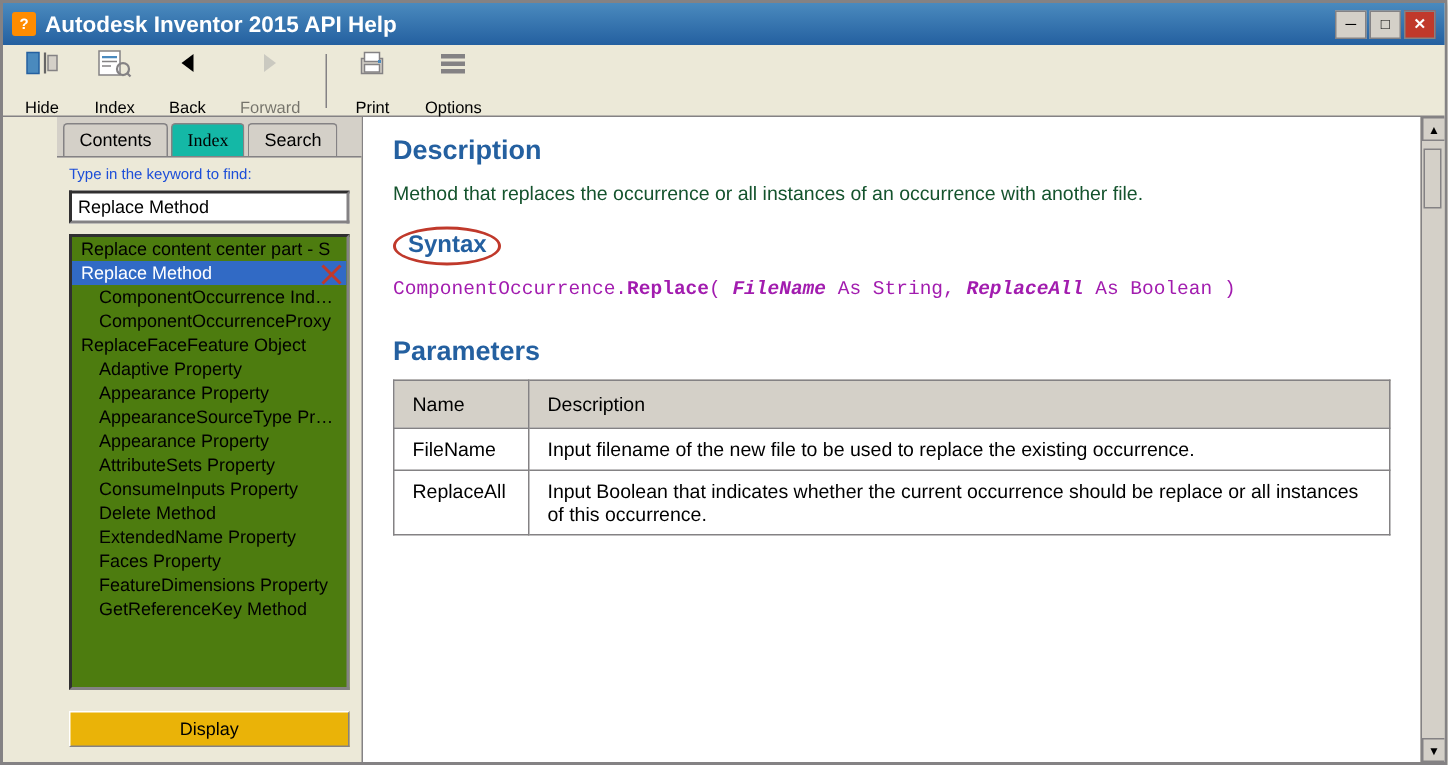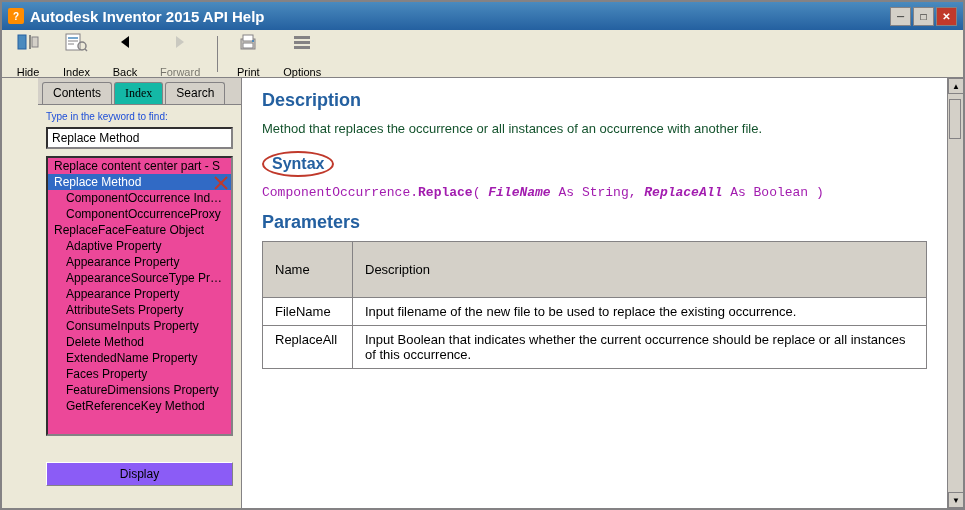--- a/index.html
+++ b/index.html
@@ -185,21 +185,21 @@
       flex: 1;
       overflow: hidden;
       position: relative;
       margin: 4px 0;
     }
 
     .list-box {
       height: 100%;
       overflow-y: auto;
       border: 2px inset #848284;
-      background: #ec4899;
+      background: #4d7c0f;
       margin: 0 8px;
     }
 
     .list-item {
       padding: 1px 6px;
       cursor: pointer;
       font-size: 12px;
       white-space: nowrap;
       overflow: hidden;
       text-overflow: ellipsis;
@@ -208,23 +208,23 @@
     .list-item.selected {
       background: #316ac5;
       color: white;
     }
 
     .list-item.indent1 {
       padding-left: 18px;
     }
 
     .display-btn {
-      margin: 22px 8px;
+      margin: 10px 8px;
       padding: 4px;
-      background: #8b5cf6;
+      background: #eab308;
       border: 1px solid #848284;
       border-top-color: #fff;
       border-left-color: #fff;
       cursor: pointer;
       font-size: 12px;
       width: calc(100% - 16px);
       text-align: center;
     }
 
     .right-panel {
@@ -250,21 +250,21 @@
     }
 
     .content-area p {
       font-size: 13px;
       color: #14532d;
       margin-bottom: 12px;
       line-height: 1.5;
     }
 
     .syntax-section {
-      margin-bottom: 12px;
+      margin-bottom: 24px;
     }
 
     .syntax-circle {
       display: inline-block;
       border: 2px solid #c0392b;
       border-radius: 50%;
       padding: 2px 8px;
       position: relative;
     }
 
@@ -283,21 +283,21 @@
     }
 
     .params-table {
       width: 100%;
       border-collapse: collapse;
       font-size: 13px;
     }
 
     .params-table th {
       background: #d4d0c8;
-      padding: 20px 12px;
+      padding: 8px 12px;
       text-align: left;
       border: 1px solid #848284;
       font-weight: normal;
     }
 
     .params-table td {
       padding: 6px 12px;
       border: 1px solid #848284;
       vertical-align: top;
     }

